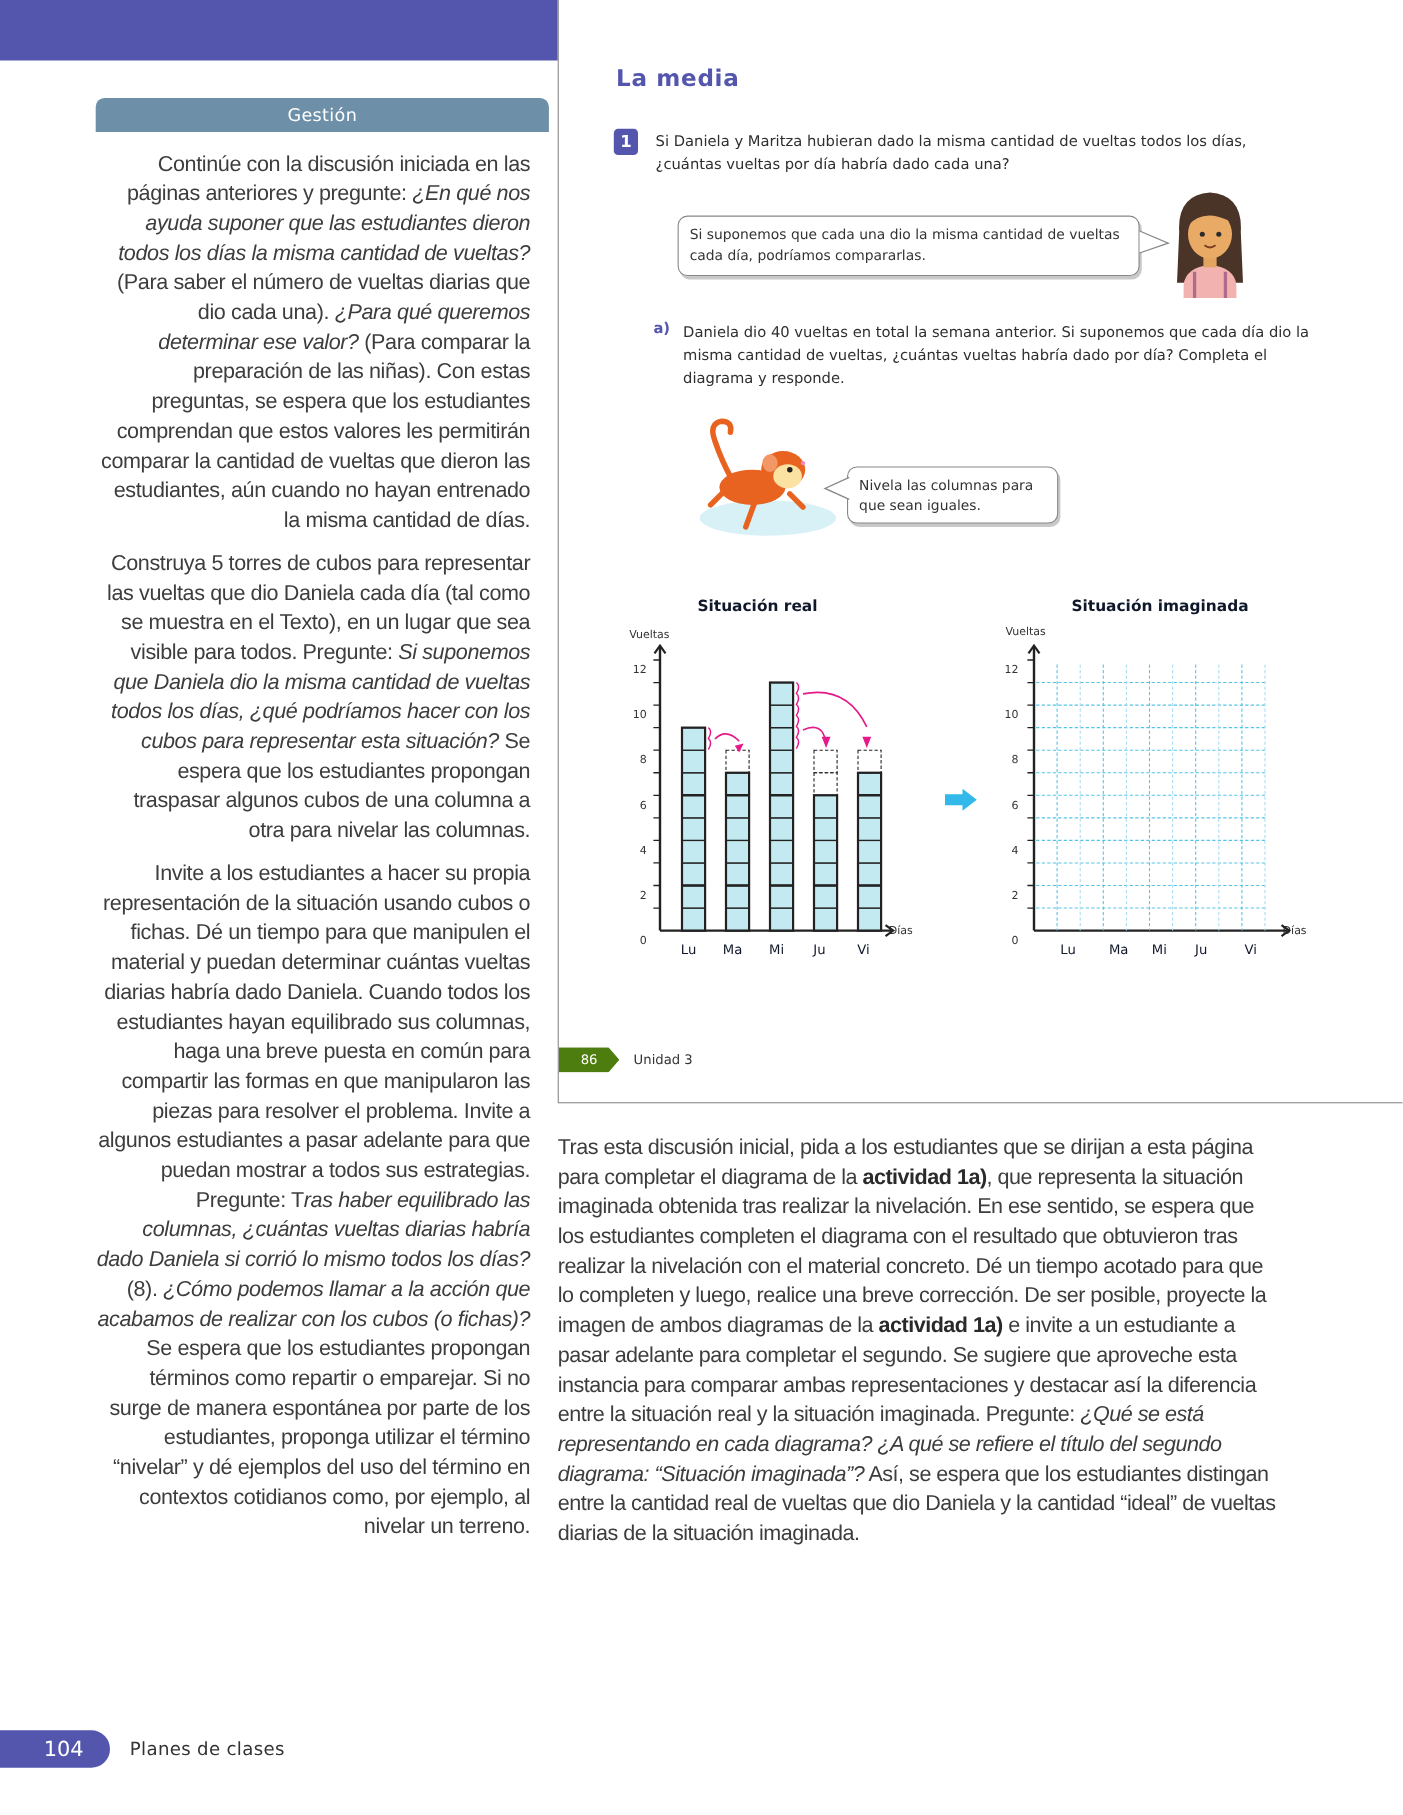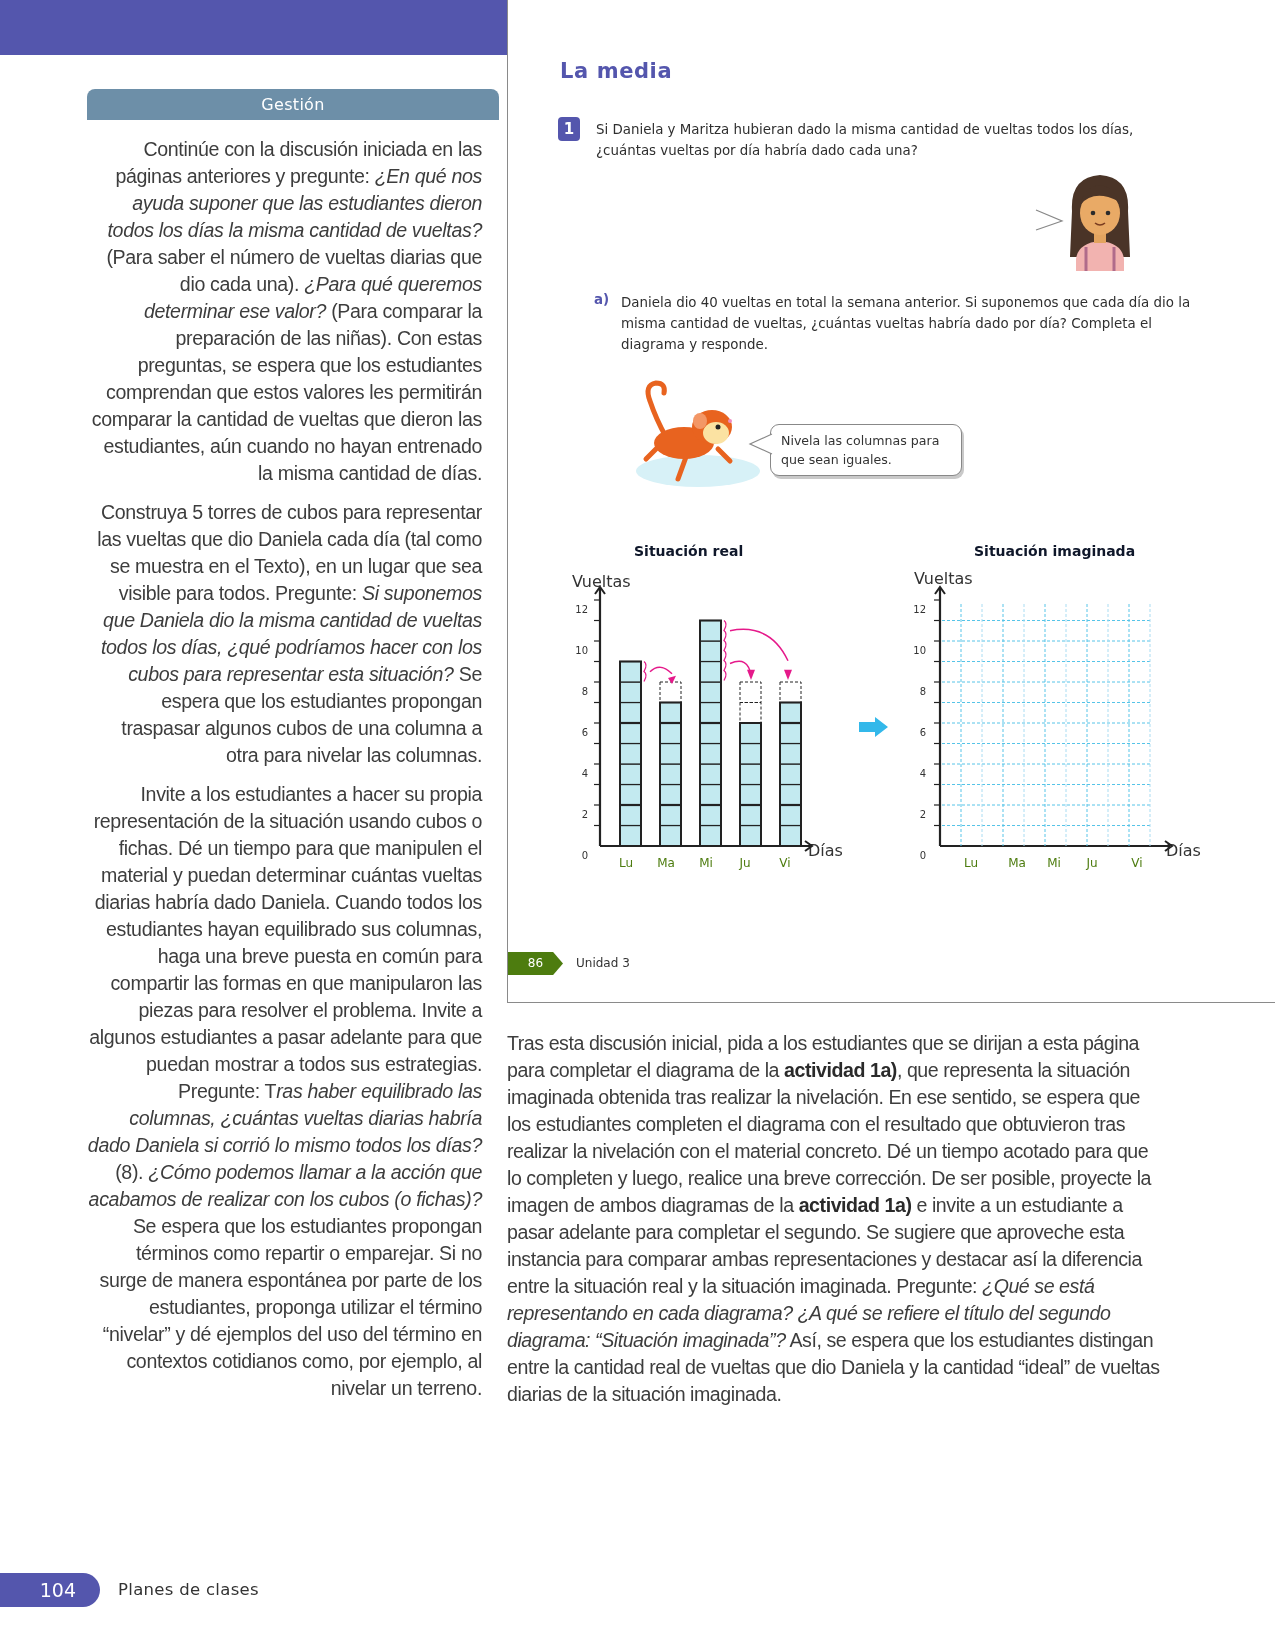--- a/index.html
+++ b/index.html
@@ -47,23 +47,23 @@
     border-radius: 9px; box-shadow: 2px 3px 0 #c9c9c9;
     font-size: 12.6px; line-height: 19px; color: #333; padding: 6px 10px;
   }
   .bubble-1 { left: 108px; top: 197px; width: 420px; height: 55px; }
   .bubble-2 { left: 262px; top: 425px; width: 192px; height: 52px; }
   .bubble-tail { position: absolute; }
   .sub-label { position: absolute; left: 86px; top: 293px; color: #5456ad; font-weight: bold; font-size: 13.4px; }
   .sub-text { position: absolute; left: 113px; top: 293px; width: 585px; font-size: 13.4px; line-height: 21px; color: #2f2f2f; }
 
   .chart-title { position: absolute; font-size: 14px; font-weight: bold; color: #0f172a; }
-  .axis-label { position: absolute; font-size: 16px; color: #333; }
+  .axis-label { position: absolute; font-size: 10px; color: #333; }
   .tick-label { position: absolute; font-size: 10px; color: #333; text-align: right; width: 22px; margin-top: 13px; }
-  .day-label { position: absolute; font-size: 12px; color: #4d7c0f; text-align: center; width: 30px; }
+  .day-label { position: absolute; font-size: 12px; color: #0f172a; text-align: center; width: 30px; }
 
   .inset-footer-num {
     position: absolute; left: 0; top: 953px; width: 55px; height: 23px; background: #4d7c0f;
     color: #fff; font-size: 12px; text-align: center; line-height: 23px;
     clip-path: polygon(0 0, 82% 0, 100% 50%, 82% 100%, 0 100%);
   }
   .inset-footer-text { position: absolute; left: 68px; top: 957px; font-size: 12px; color: #333; }
 
   .right-text {
     position: absolute; left: 507px; top: 1030px; width: 660px;
@@ -88,20 +88,23 @@
   <p><span>Continúe con la discusión iniciada en las páginas anteriores y pregunte: </span><i>¿En qué nos ayuda suponer que las estudiantes dieron todos los días la misma cantidad de vueltas?</i><span> (Para saber el número de vueltas diarias que dio cada una). </span><i>¿Para qué queremos determinar ese valor?</i><span> (Para comparar la preparación de las niñas). Con estas preguntas, se espera que los estudiantes comprendan que estos valores les permitirán comparar la cantidad de vueltas que dieron las estudiantes, aún cuando no hayan entrenado la misma cantidad de días.</span></p>
   <p><span>Construya 5 torres de cubos para representar las vueltas que dio Daniela cada día (tal como se muestra en el Texto), en un lugar que sea visible para todos. Pregunte: </span><i>Si suponemos que Daniela dio la misma cantidad de vueltas todos los días, ¿qué podríamos hacer con los cubos para representar esta situación?</i><span> Se espera que los estudiantes propongan traspasar algunos cubos de una columna a otra para nivelar las columnas.</span></p>
   <p><span>Invite a los estudiantes a hacer su propia representación de la situación usando cubos o fichas. Dé un tiempo para que manipulen el material y puedan determinar cuántas vueltas diarias habría dado Daniela. Cuando todos los estudiantes hayan equilibrado sus columnas, haga una breve puesta en común para compartir las formas en que manipularon las piezas para resolver el problema. Invite a algunos estudiantes a pasar adelante para que puedan mostrar a todos sus estrategias. Pregunte: T</span><i>ras haber equilibrado las columnas, ¿cuántas vueltas diarias habría dado Daniela si corrió lo mismo todos los días?</i><span> (8). </span><i>¿Cómo podemos llamar a la acción que acabamos de realizar con los cubos (o fichas)?</i><span> Se espera que los estudiantes propongan términos como repartir o emparejar. Si no surge de manera espontánea por parte de los estudiantes, proponga utilizar el término “nivelar” y dé ejemplos del uso del término en contextos cotidianos como, por ejemplo, al nivelar un terreno.</span></p>
 </div>
 
 <div class="inset">
   <div class="inset-title">La media</div>
   <div class="q-badge">1</div>
   <div class="q-text">Si Daniela y Maritza hubieran dado la misma cantidad de vueltas todos los días, ¿cuántas vueltas por día habría dado cada una?</div>
 
+  <div class="bubble bubble-1">
+    <span>Si suponemos que cada una dio la misma cantidad de vueltas cada día, podríamos compararlas.</span>
+  </div>
   <svg class="bubble-tail" style="left:526px;top:207px" width="30" height="30">
     <polyline points="2,4 28,15 2,24" fill="#fff" stroke="#888" stroke-width="1.2"></polyline>
   </svg>
 
   <svg style="position:absolute;left:556px;top:172px" width="72" height="100" viewBox="0 0 72 100">
     <path d="M8 40 Q6 6 36 4 Q66 6 64 40 L66 86 L6 86 Z" fill="#4a3427"></path>
     <path d="M12 88 Q14 72 36 70 Q58 72 60 88 L60 100 L12 100 Z" fill="#f2b3b0"></path>
     <line x1="22" y1="76" x2="22" y2="100" stroke="#b06b8a" stroke-width="3"></line>
     <line x1="50" y1="76" x2="50" y2="100" stroke="#b06b8a" stroke-width="3"></line>
     <rect x="30" y="58" width="12" height="14" fill="#e3a45f"></rect>

